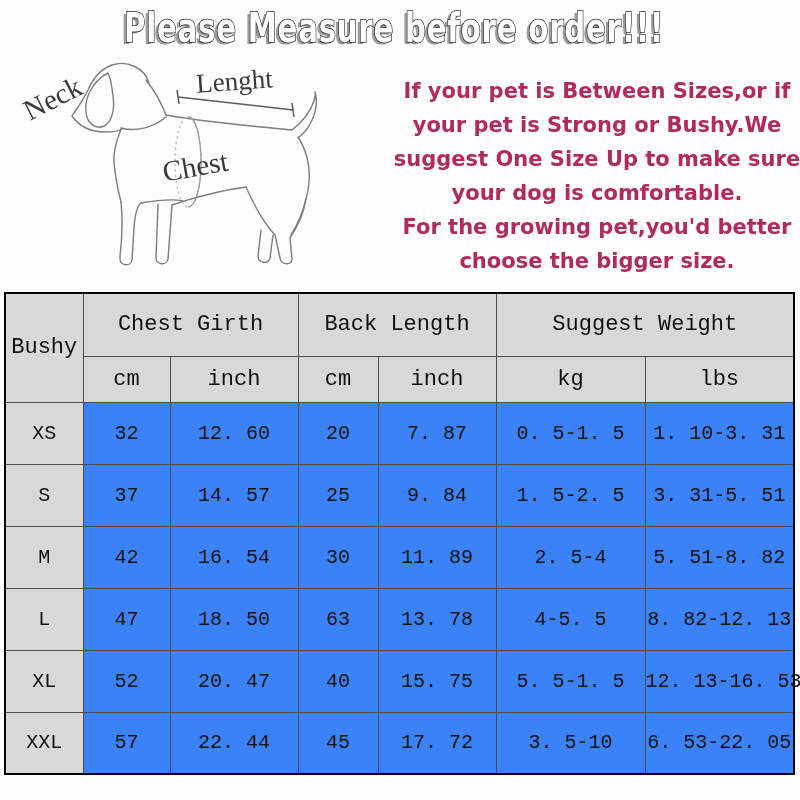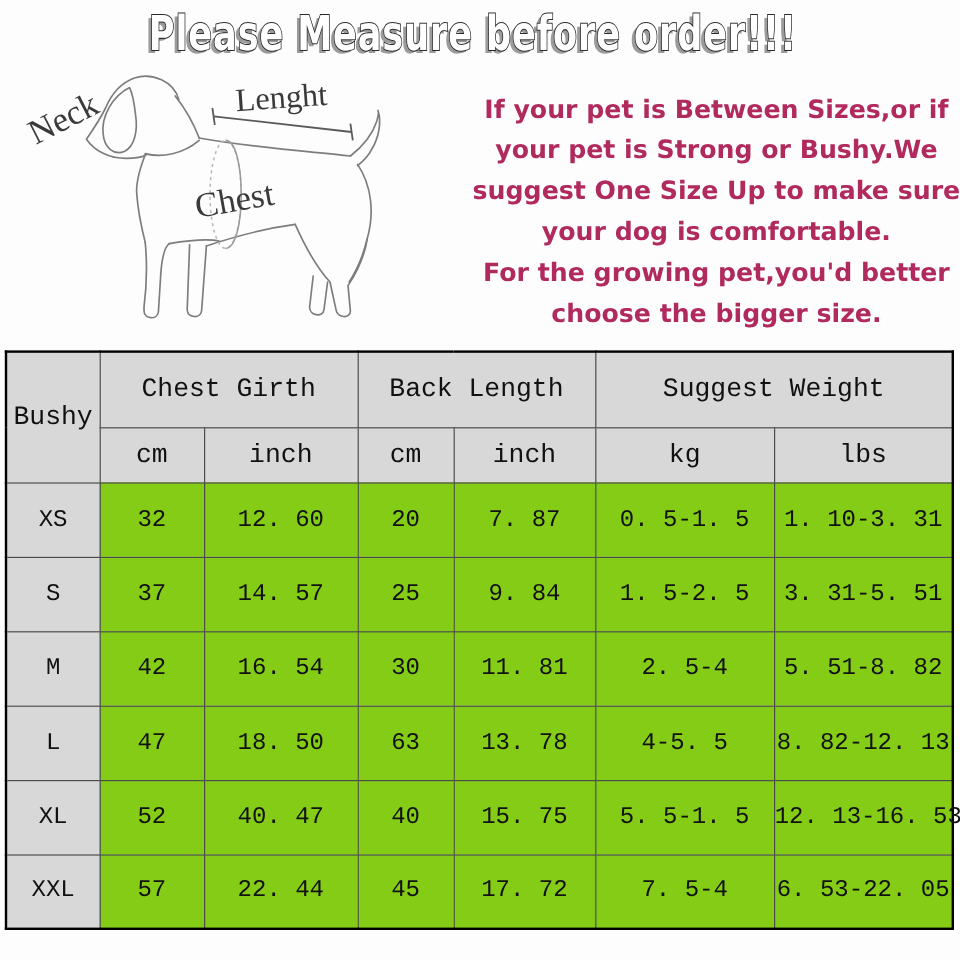--- a/index.html
+++ b/index.html
@@ -38,21 +38,21 @@
   }
   .size-table, .size-table th, .size-table td{
     border:1px solid #4c4c4c;
   }
   .size-table{border:2px solid #000;}
   .size-table th{
     background:#d8d8d8; font-weight:normal; font-size:22px;
     text-align:center; vertical-align:middle; padding:0;
   }
   .size-table td{
-    background:#84cc16; font-size:20px; text-align:center;
+    background:#3b82f6; font-size:20px; text-align:center;
     vertical-align:middle; padding:0; white-space:nowrap;
   }
   .size-table td.size-col{background:#d8d8d8;}
   tr.gr{height:63px;} tr.sr{height:46px;} tr.dr{height:62px;margin-top:36px;}
 </style>
 </head>
 <body>
 
 <div class="page">
 
@@ -156,46 +156,46 @@
         <td>25</td>
         <td>9. 84</td>
         <td>1. 5-2. 5</td>
         <td>3. 31-5. 51</td>
       </tr>
       <tr class="dr">
         <td class="size-col">M</td>
         <td>42</td>
         <td>16. 54</td>
         <td>30</td>
-        <td>11. 81</td>
+        <td>11. 89</td>
         <td>2. 5-4</td>
         <td>5. 51-8. 82</td>
       </tr>
       <tr class="dr">
         <td class="size-col">L</td>
         <td>47</td>
         <td>18. 50</td>
         <td>63</td>
         <td>13. 78</td>
         <td>4-5. 5</td>
         <td>8. 82-12. 13</td>
       </tr>
       <tr class="dr">
         <td class="size-col">XL</td>
         <td>52</td>
-        <td>40. 47</td>
+        <td>20. 47</td>
         <td>40</td>
         <td>15. 75</td>
         <td>5. 5-1. 5</td>
         <td>12. 13-16. 53</td>
       </tr>
       <tr class="dr">
         <td class="size-col">XXL</td>
         <td>57</td>
         <td>22. 44</td>
         <td>45</td>
         <td>17. 72</td>
-        <td>7. 5-4</td>
+        <td>3. 5-10</td>
         <td>6. 53-22. 05</td>
       </tr>
     </tbody>
   </table>
 </div>
 
 </body></html>

